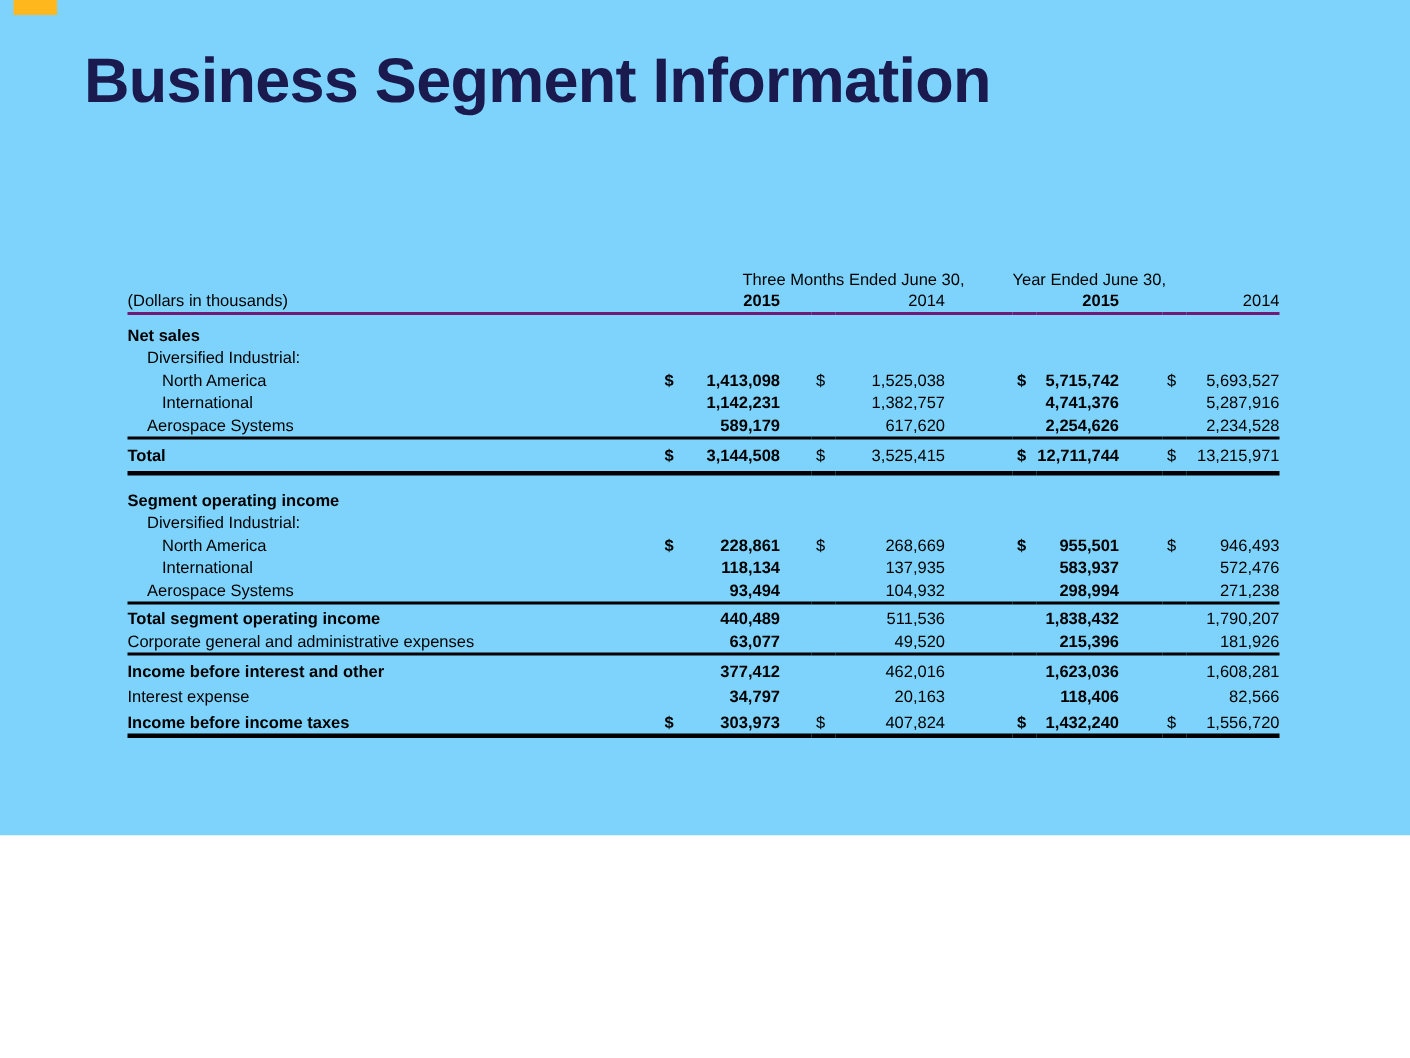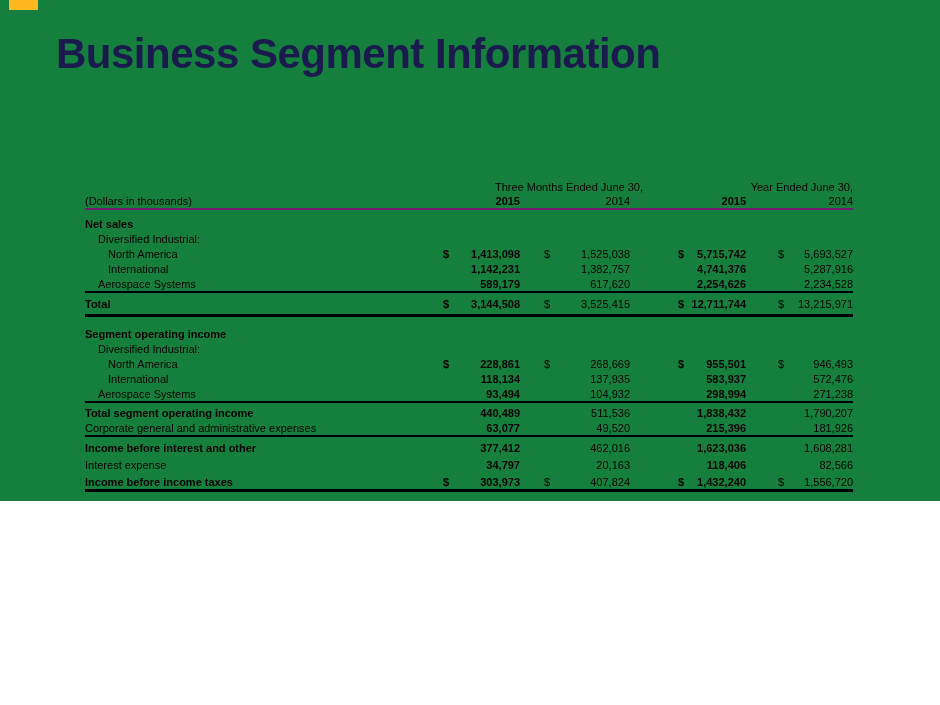--- a/index.html
+++ b/index.html
@@ -1,17 +1,17 @@
 <!DOCTYPE html>
 <html><head>
 <meta charset="utf-8">
 <style>
   html, body { margin:0; padding:0; background:#ffffff; }
   .slide {
-    position:relative; width:940px; height:501px; background:#15803d;
+    position:relative; width:940px; height:557px; background:#7dd3fc;
     font-family:"Liberation Sans","DejaVu Sans",sans-serif; color:#000; overflow:hidden;
   }
   .corner-accent { position:absolute; left:9px; top:0; width:29px; height:10px; background:#FFB71E; }
   .title {
     position:absolute; left:56px; top:30px; margin:0;
     font-size:42px; font-weight:bold; color:#1A1A4E; letter-spacing:-0.5px; line-height:1.15;
   }
   table.fin {
     position:absolute; left:85px; top:177px; width:768px;
     border-collapse:collapse; table-layout:fixed; font-size:11px; line-height:13px;
@@ -19,21 +19,21 @@
   table.fin td { padding:0; vertical-align:bottom; height:15px; overflow:visible; white-space:nowrap; }
   .lbl { text-align:left; }
   .val { text-align:right; }
   .dol { text-align:left; padding-left:3px !important; }
   .b { font-weight:bold; }
   .ind1 { padding-left:13px !important; }
   .ind2 { padding-left:23px !important; }
   tr.hdr1 td { height:17px; }
   tr.hdr2 td { height:14px; border-bottom:2px solid #701a75; }
   .ghdr { text-align:center; }
-  .ghdr.r { text-align:right; }
+  .ghdr.r { text-align:left; }
   .nudge { position:relative; left:34px; }
   tr.first td { padding-top:6px; }
   tr.total td { padding-top:3px; padding-bottom:3px; }
   tr.section-start td { padding-top:9px; }
   tr.spaced td { padding-top:2px; }
   tr.spaced3 td { padding-top:3px; }
   tr.rule-normal td { border-bottom:2px solid #000; }
   tr.rule-heavy td { border-bottom:3px solid #000; }
   tr.rule-final td { border-bottom:3px solid #000; }
   .page-number { position:absolute; left:17px; top:633px; font-size:20px; color:#111; }

